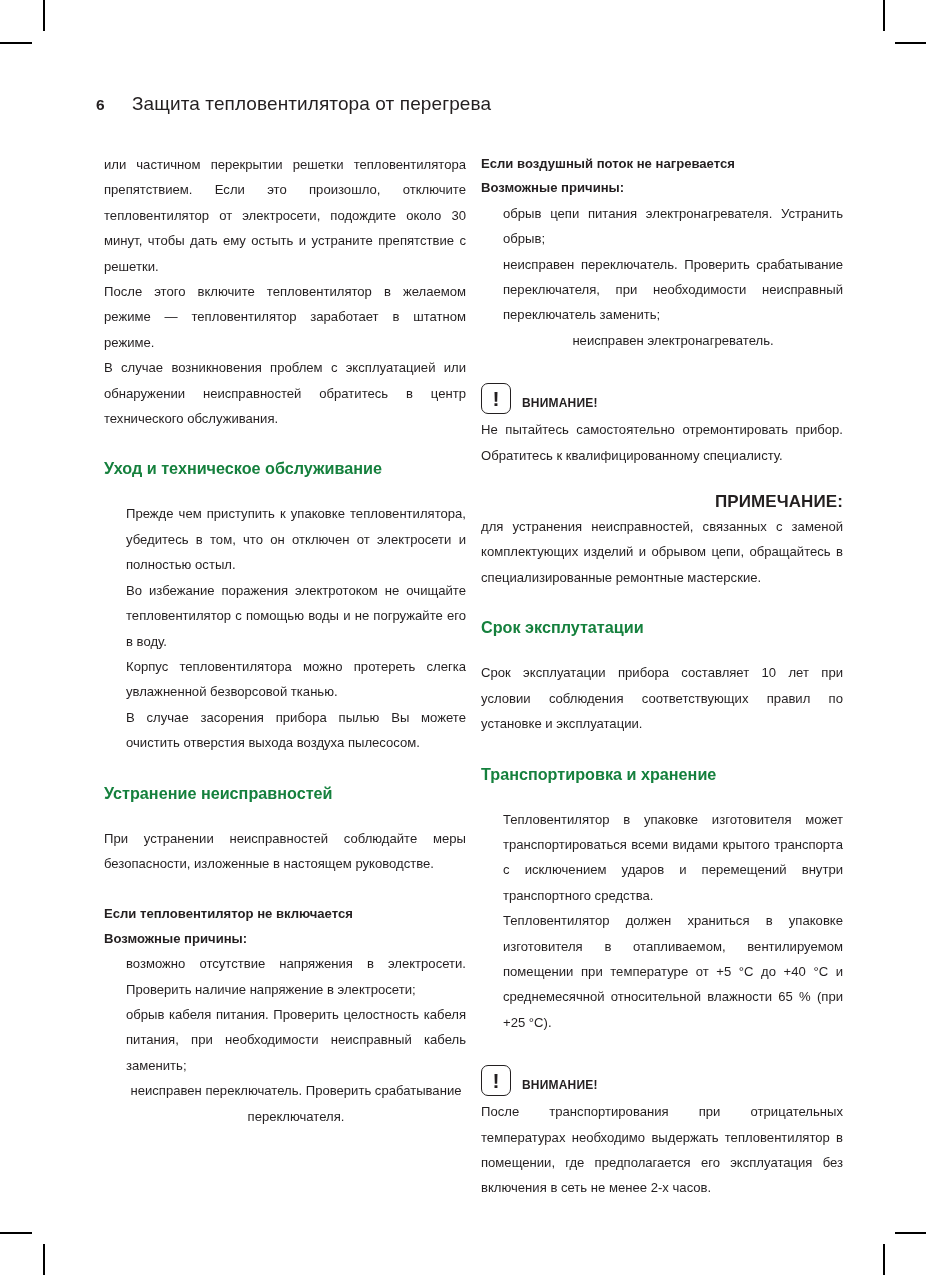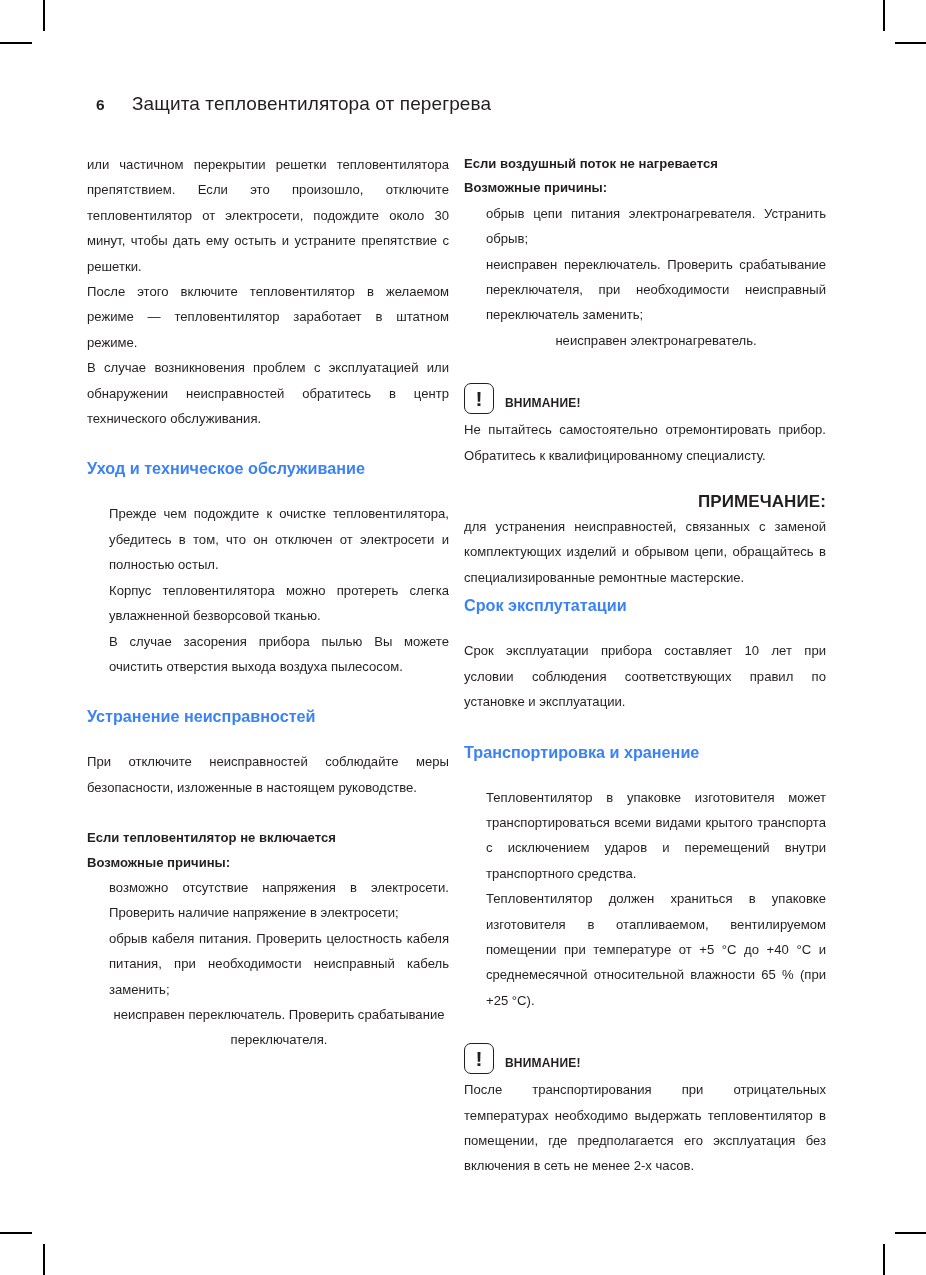--- a/index.html
+++ b/index.html
@@ -28,21 +28,21 @@
   .folio {
     font-weight:bold; font-size:15.5px; color:#231f20;
     width:36px; display:inline-block;
   }
   .runhead-title {
     font-size:19px; color:#231f20; letter-spacing:0.1px;
   }
 
   
   .cols {
-    position:absolute; left:87px; top:152px;
+    position:absolute; left:104px; top:152px;
     width:739px;
     display:flex; gap:15px;
   }
   .col { width:362px; }
 
   
   p {
     font-size:13.1px;
     line-height:25.4px;
     text-align:justify;
@@ -50,26 +50,26 @@
     color:#231f20;
     hyphens:none;
   }
   p.last-left { text-align:center; }
 
   .indent { padding-left:22px; }
 
   h2.section {
     font-size:16.2px;
     font-weight:bold;
-    color:#3b82f6;
+    color:#15803d;
     line-height:22px;
     margin-top:26px;
     margin-bottom:22px;
   }
-  h2.section.tight-top { margin-top:4px; }
+  h2.section.tight-top { margin-top:26px; }
 
   .bold-lead {
     font-size:13.1px;
     font-weight:bold;
     line-height:24.4px;
     color:#231f20;
   }
   .spacer-22 { height:22px; }
   .spacer-26 { height:26px; }
 
@@ -125,27 +125,28 @@
   <div class="cols">
 
     <div class="col">
 
       <p>или частичном перекрытии решетки тепловентилятора препятствием. Если это произошло, отключите тепловентилятор от электросети, подождите около 30 минут, чтобы дать ему остыть и устраните препятствие с решетки.</p>
       <p>После этого включите тепловентилятор в желаемом режиме — тепловентилятор заработает в штатном режиме.</p>
       <p>В случае возникновения проблем с эксплуатацией или обнаружении неисправностей обратитесь в центр технического обслуживания.</p>
 
       <h2 class="section">Уход и техническое обслуживание</h2>
 
-      <p class="indent">Прежде чем подождите к очистке тепловентилятора, убедитесь в том, что он отключен от электросети и полностью остыл.</p>
+      <p class="indent">Прежде чем приступить к упаковке тепловентилятора, убедитесь в том, что он отключен от электросети и полностью остыл.</p>
+      <p class="indent">Во избежание поражения электротоком не очищайте тепловентилятор с помощью воды и не погружайте его в воду.</p>
       <p class="indent">Корпус тепловентилятора можно протереть слегка увлажненной безворсовой тканью.</p>
       <p class="indent">В случае засорения прибора пылью Вы можете очистить отверстия выхода воздуха пылесосом.</p>
 
       <h2 class="section">Устранение неисправностей</h2>
 
-      <p>При отключите неисправностей соблюдайте меры безопасности, изложенные в настоящем руководстве.</p>
+      <p>При устранении неисправностей соблюдайте меры безопасности, изложенные в настоящем руководстве.</p>
 
       <div class="spacer-26"></div>
 
       <div class="bold-lead">Если тепловентилятор не включается</div>
       <div class="bold-lead">Возможные причины:</div>
 
       <p class="indent">возможно отсутствие напряжения в электросети. Проверить наличие напряжение в электросети;</p>
       <p class="indent">обрыв кабеля питания. Проверить целостность кабеля питания, при необходимости неисправный кабель заменить;</p>
       <p class="indent last-left">неисправен переключатель. Проверить срабатывание переключателя.</p>
 

